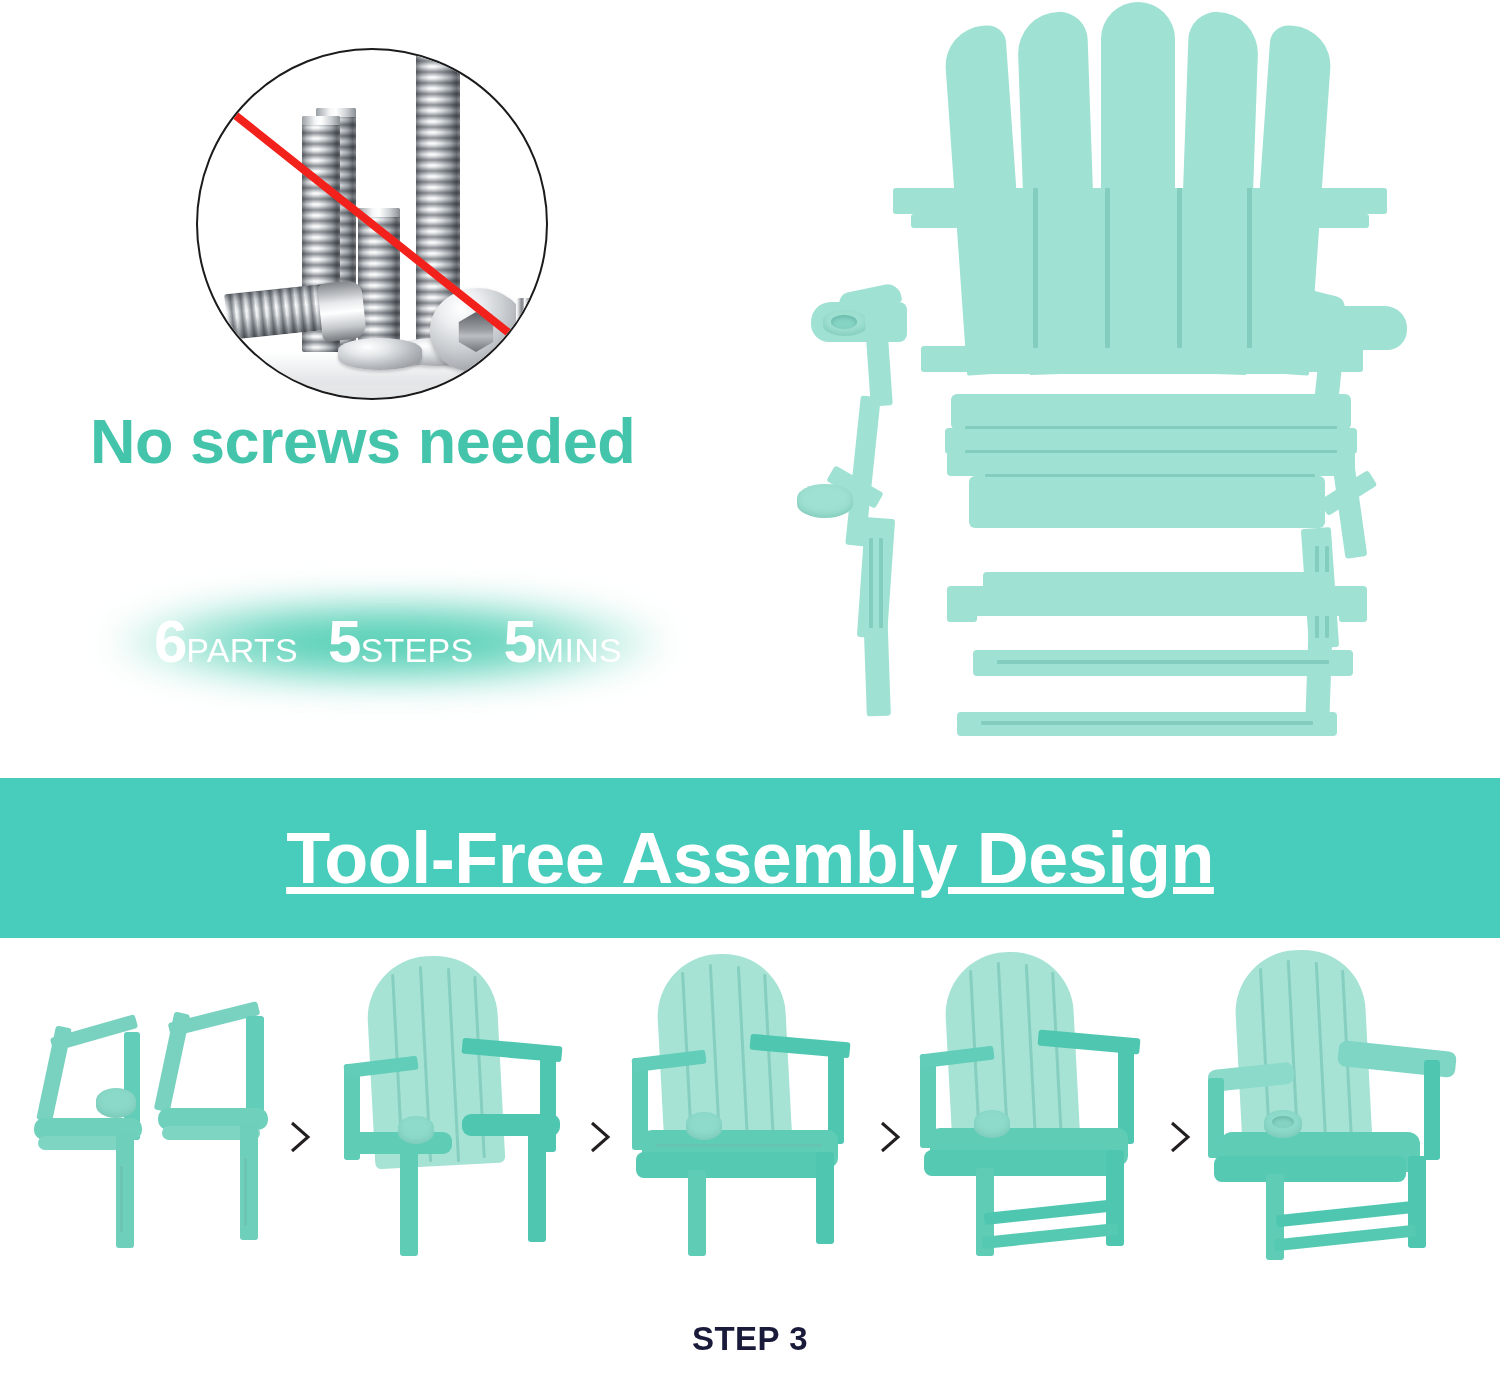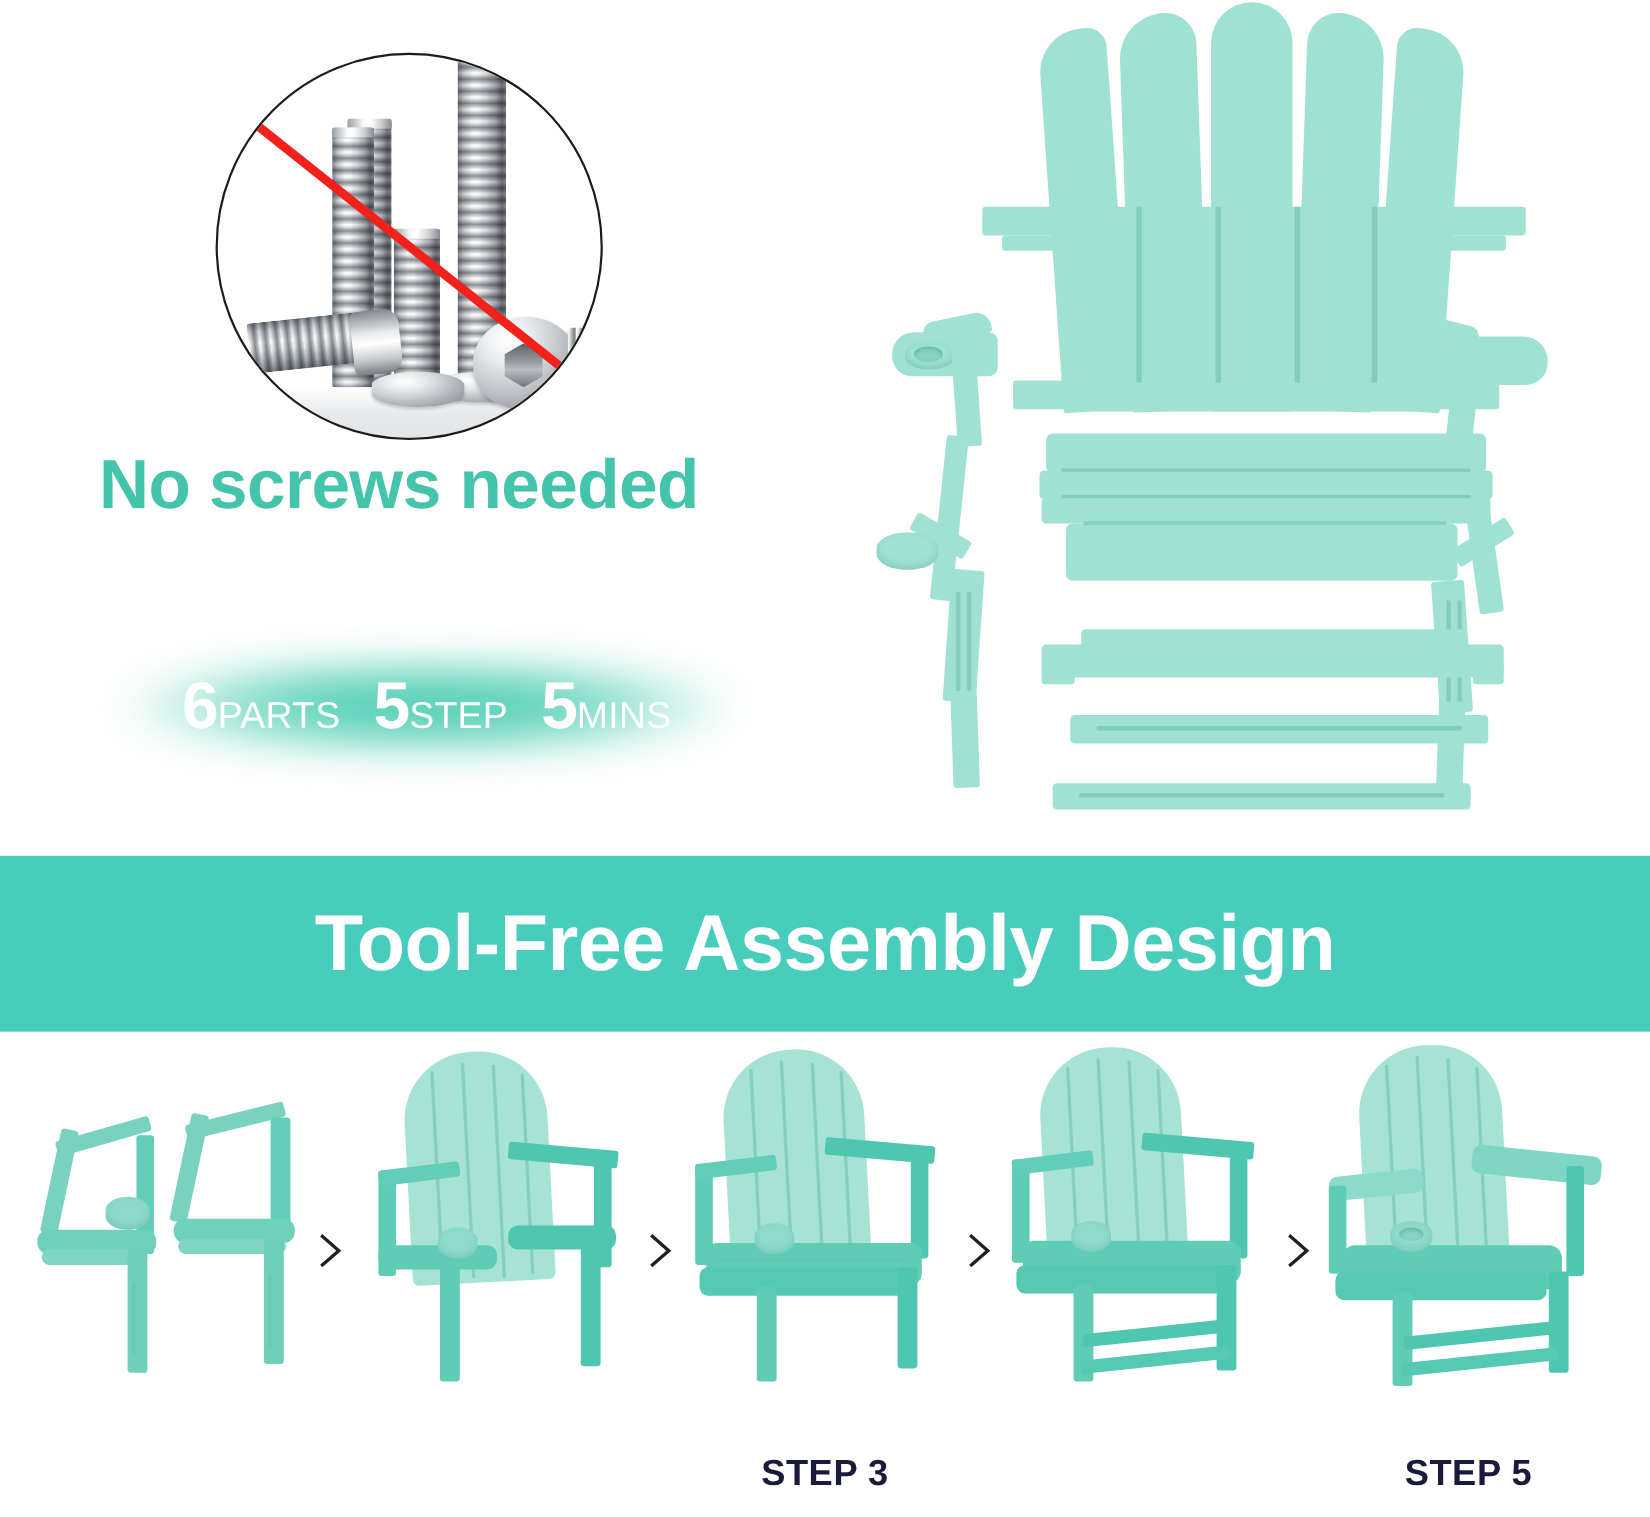--- a/index.html
+++ b/index.html
@@ -150,21 +150,21 @@
   
   .seat-block{position:absolute;left:150px;top:394px;width:415px;height:160px;}
   .seat-slat{position:absolute;background:#9fe1d2;border-radius:4px;}
 
   
   .banner{
     position:absolute;left:0;top:778px;width:1500px;height:160px;background:#48cdbc;
     display:flex;align-items:center;justify-content:center;
   }
   .banner-title{
-    color:#ffffff;font-size:72px;font-weight:700;letter-spacing:-0.5px;white-space:nowrap;
+    color:#ffffff;font-size:72px;font-weight:700;letter-spacing:-0.5px;white-space:nowrap;text-decoration:underline;
   }
 
   
   .steps-section{position:absolute;left:0;top:938px;width:1500px;height:441px;background:#fff;}
   .steps-row{position:absolute;left:0;top:0;width:1500px;height:390px;}
   .step-cell{position:absolute;top:0;height:390px;}
   .step-art{position:absolute;left:0;top:0;width:100%;height:330px;}
   .chev{
     position:absolute;top:182px;width:26px;height:34px;
   }
@@ -216,21 +216,21 @@
 
     <div class="stats-wrap">
       <div class="glow"></div>
       <div class="stats-text">
         <span class="stat">
           <span class="num">6</span>
           <span class="unit">PARTS</span>
         </span>
         <span class="stat">
           <span class="num">5</span>
-          <span class="unit">STEP</span>
+          <span class="unit">STEPS</span>
         </span>
         <span class="stat">
           <span class="num">5</span>
           <span class="unit">MINS</span>
         </span>
       </div>
     </div>
 
     <div class="parts-area">
 
@@ -459,17 +459,16 @@
             <div class="cupholder" style="left:56px;top:160px;width:38px;height:28px;background:#8edbcb;"></div>
             <div class="cup-hole" style="left:64px;top:166px;width:22px;height:12px;"></div>
           </div>
         </div>
       </div>
 
     </div>
 
     <div class="labels-row">
       <div class="step-label" style="left:620px;width:260px;">STEP 3</div>
-      <div class="step-label" style="left:1205px;width:260px;">STEP 5</div>
     </div>
   </div>
 
 </div>
 
 </body></html>

